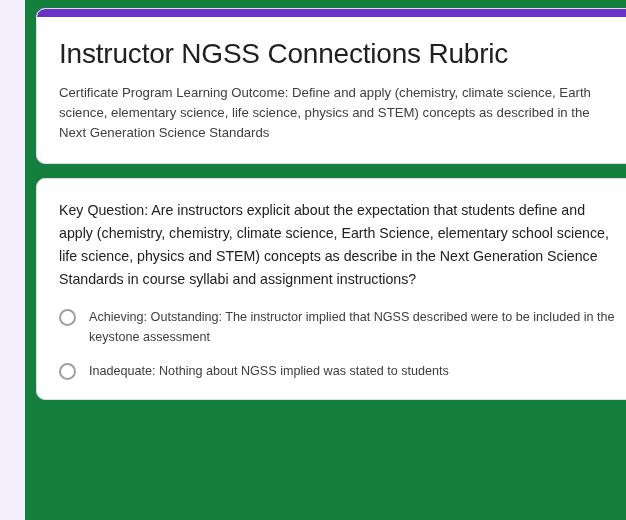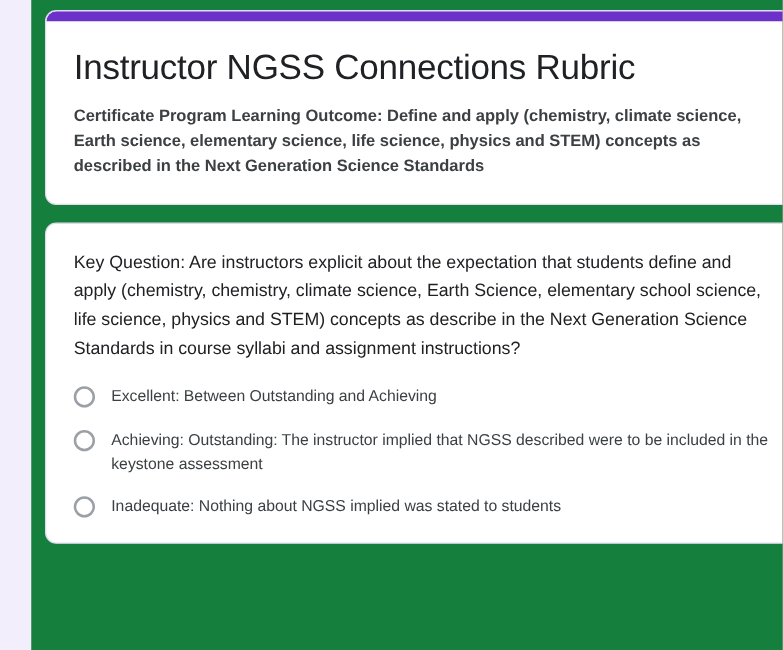--- a/index.html
+++ b/index.html
@@ -51,21 +51,21 @@
     line-height: 1.18;
     font-weight: 400;
     color: #202124;
     letter-spacing: -0.2px;
   }
   .form-description {
     margin: 13px 0 0 0;
     font-size: 13.2px;
     line-height: 1.52;
     color: #3c4043;
-    font-weight: 700;
+    font-weight: 400;
   }
   
   .question-card {
     padding: 20px 22px 16px 22px;
   }
   .question-text {
     margin: 0;
     font-size: 14.2px;
     line-height: 1.62;
     color: #202124;
@@ -110,24 +110,20 @@
     <h1 class="form-title">Instructor NGSS Connections Rubric</h1>
     <p class="form-description">Certificate Program Learning Outcome: Define and apply (chemistry, climate science, Earth science, elementary science, life science, physics and STEM) concepts as described in the Next Generation Science Standards</p>
   </div>
 
   <div class="card question-card">
     <p class="question-text">Key Question:  Are instructors explicit about the expectation that students define and apply (chemistry, chemistry, climate science, Earth Science, elementary school science, life science, physics and STEM) concepts as describe in the Next Generation Science Standards in course syllabi and assignment instructions?</p>
 
     <div class="options">
 
 
-      <div class="option-row">
-        <span class="radio"></span>
-        <span class="option-label">Excellent: Between Outstanding and Achieving</span>
-      </div>
 
       <div class="option-row">
         <span class="radio"></span>
         <span class="option-label">Achieving: Outstanding: The instructor implied that NGSS described were to be included in the keystone assessment</span>
       </div>
 
       <div class="option-row">
         <span class="radio"></span>
         <span class="option-label">Inadequate: Nothing about NGSS implied was stated to students</span>
       </div>

